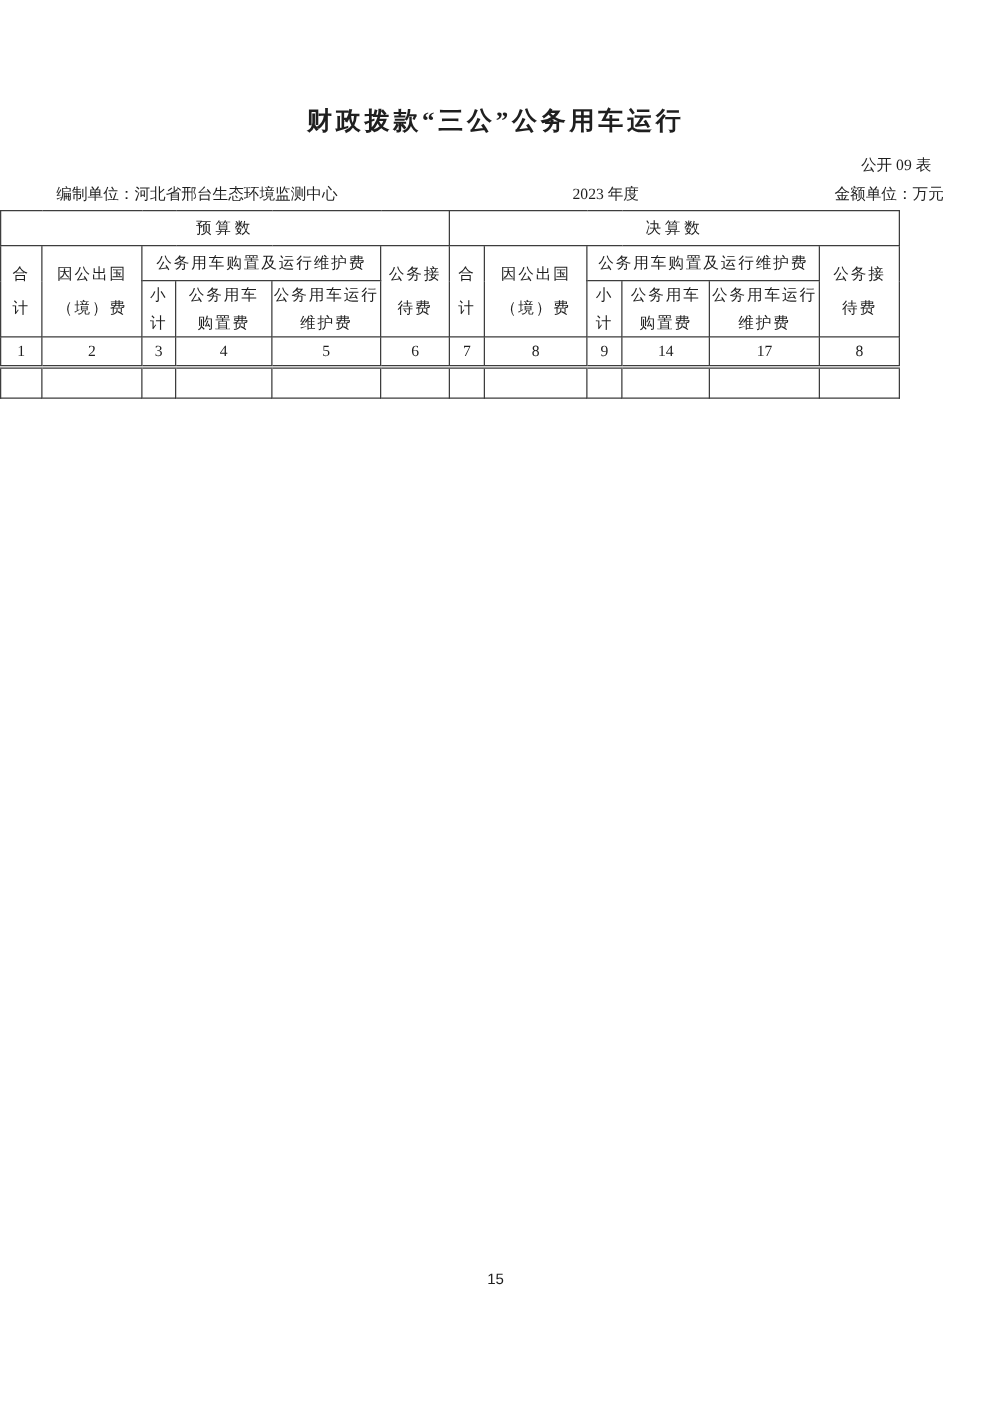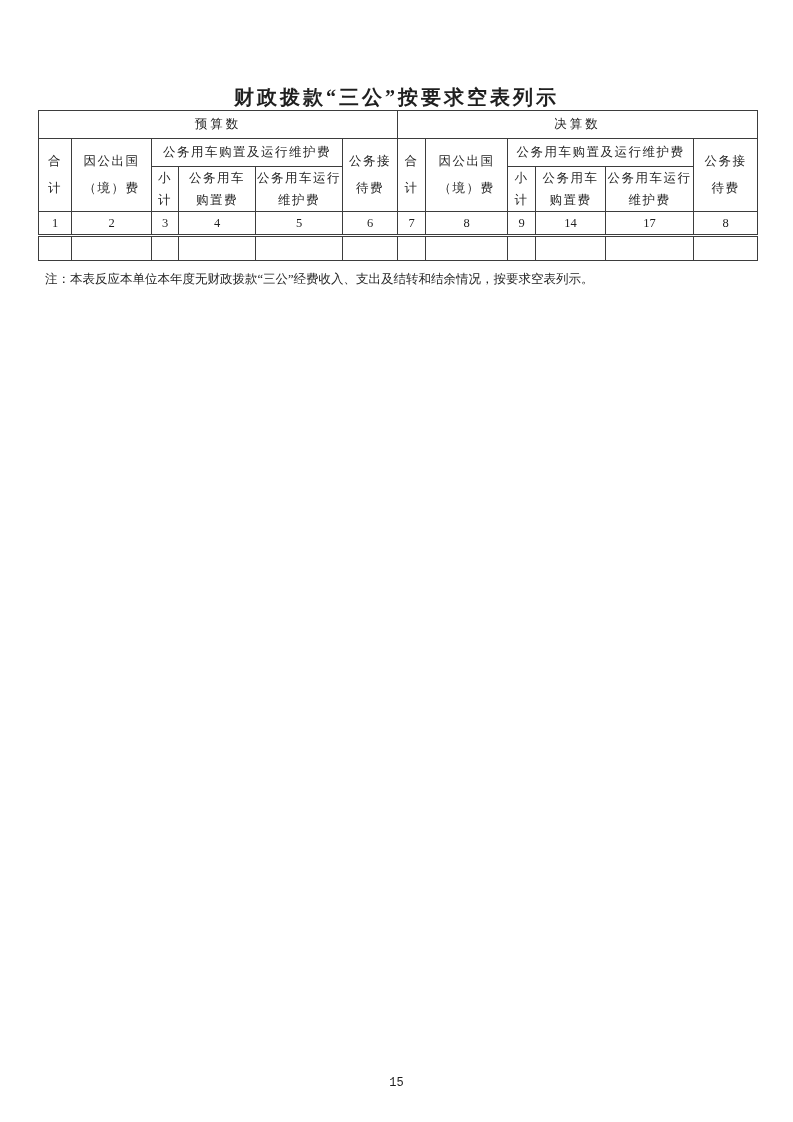--- a/index.html
+++ b/index.html
@@ -34,21 +34,20 @@
     margin: 6px 36px 4px 38px;
     height: 18px;
     font-size: 12.5px;
     line-height: 18px;
   }
   .meta-left { position: absolute; left: 7px; top: 0; }
   .meta-center { position: absolute; left: 420px; top: 0; }
   .meta-right { position: absolute; right: 2px; top: 0; }
 
   table.main-table {
-    margin-left: 38px;
     width: 719px;
     border-collapse: collapse;
     table-layout: fixed;
   }
   table.main-table th, table.main-table td {
     border: 1px solid #3d3d3d;
     padding: 0;
     font-weight: normal;
     font-size: 12.5px;
     text-align: center;
@@ -62,36 +61,42 @@
   tr.row-nums td { height: 24px; }
   tr.row-data td { height: 25px; border-top: 3px double #3d3d3d; }
 
   .note {
     margin: 10px 38px 0 45px;
     font-size: 12.5px;
     line-height: 16px;
   }
   .page-number {
     position: absolute;
-    top: 1076px;
+    top: 1016px;
     left: 0;
     width: 100%;
     text-align: center;
-    font-family: Liberation Mono, monospace;
+    font-family: Liberation Sans, sans-serif;
     font-size: 12px;
   }
 </style>
 </head>
 <body>
 
 <div class="page">
 
-  <h1 class="title">财政拨款“三公”按要求空表列示</h1>
+  <h1 class="title">财政拨款“三公”公务用车运行</h1>
 
+  <div class="table-code">公开 09 表</div>
 
+  <div class="meta-row">
+    <span class="meta-left">编制单位：河北省邢台生态环境监测中心</span>
+    <span class="meta-center">2023 年度</span>
+    <span class="meta-right">金额单位：万元</span>
+  </div>
 
   <table class="main-table">
     <colgroup>
       <col style="width:33px">
         <col style="width:80px">
         <col style="width:27px">
       <col style="width:77px">
         <col style="width:87px">
         <col style="width:55px">
       <col style="width:28px">
@@ -160,17 +165,16 @@
         <td></td>
         <td></td>
         <td></td>
         <td></td>
         <td></td>
         <td></td>
       </tr>
     </tbody>
   </table>
 
-  <div class="note">注：本表反应本单位本年度无财政拨款“三公”经费收入、支出及结转和结余情况，按要求空表列示。</div>
 
   <div class="page-number">15</div>
 
 </div>
 
 </body></html>

